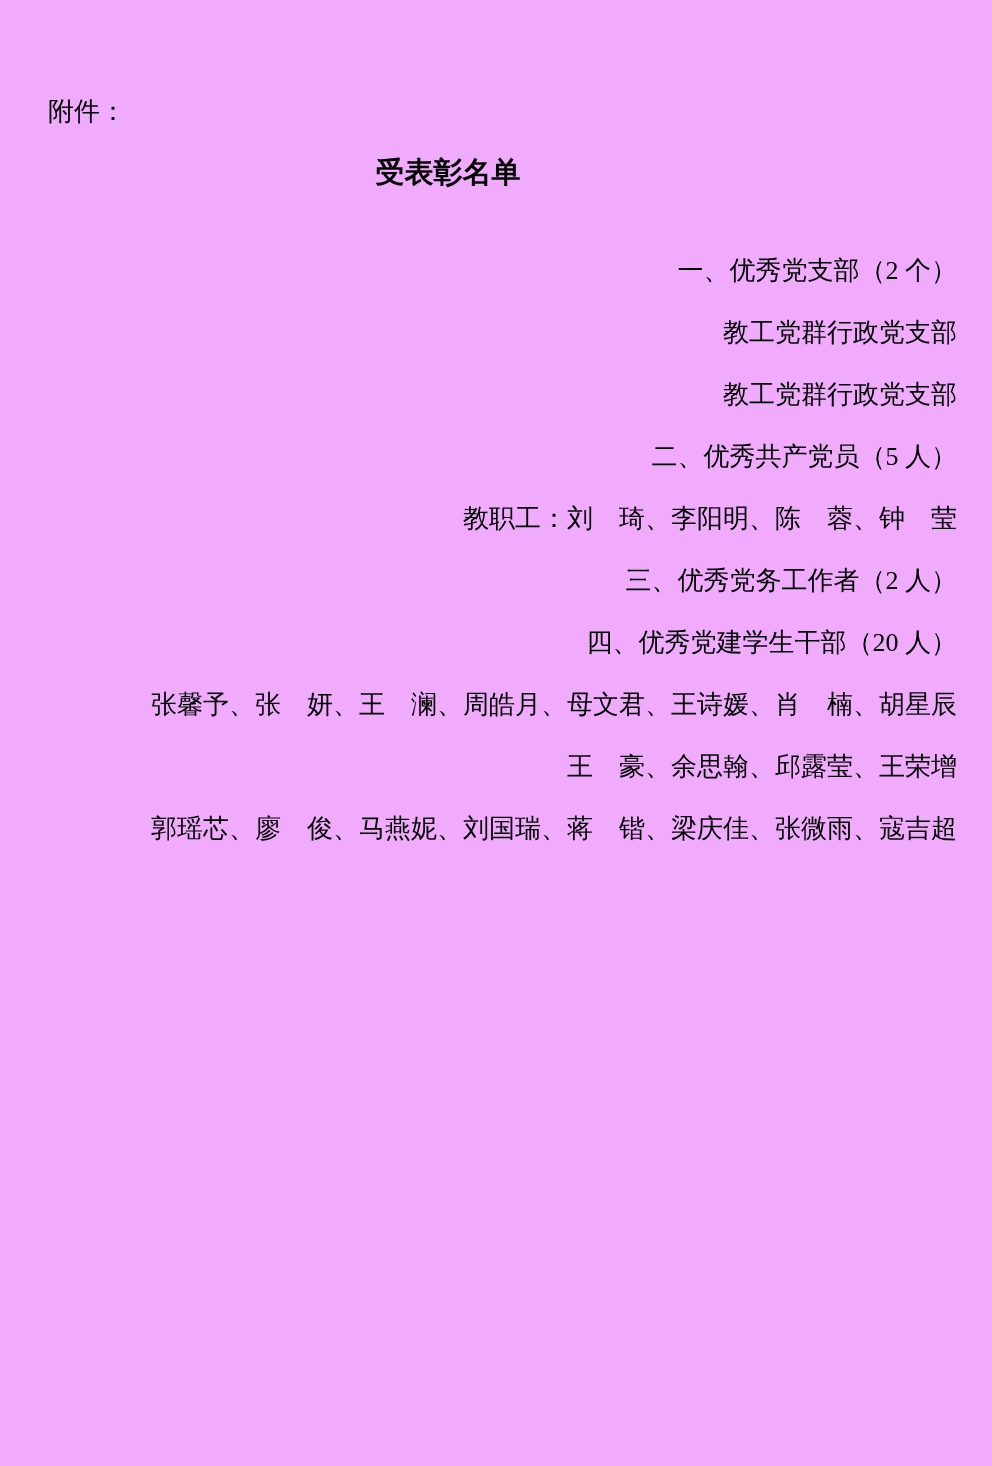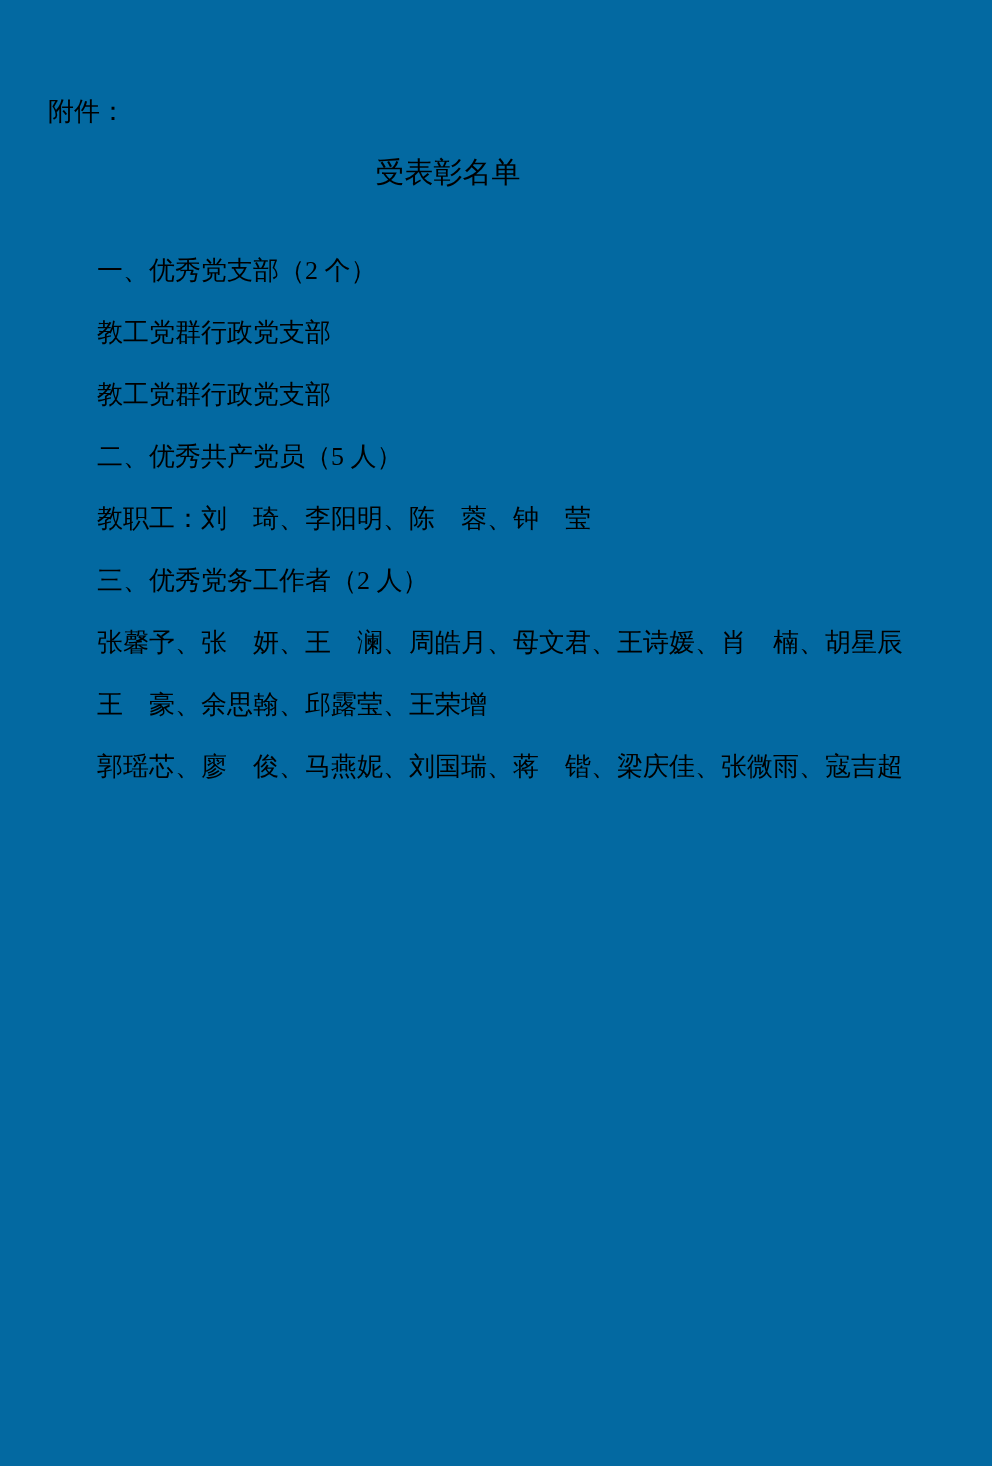--- a/index.html
+++ b/index.html
@@ -4,50 +4,51 @@
 <style>
   html, body {
     margin: 0;
     padding: 0;
     background: #ffffff;
   }
   .page {
     position: relative;
     width: 992px;
     height: 1466px;
-    background: #0369a1;
+    background: #f0abfc;
     color: #000000;
     font-family: "Liberation Serif", serif;
     overflow: hidden;
   }
   .attachment {
     position: absolute;
     left: 48px;
     top: 97px;
     font-size: 26px;
     line-height: 30px;
     white-space: pre;
   }
   .doc-title {
     position: absolute;
     left: 0;
     top: 155px;
     width: 896px;            
     text-align: center;
     font-size: 29px;
     line-height: 34px;
-    font-weight: normal;
+    font-weight: bold;
     margin: 0;
     white-space: pre;
   }
   .content {
     position: absolute;
     left: 97px;
     top: 240px;
     width: 860px;
+    text-align: right;
   }
   .line {
     height: 62px;
     line-height: 62px;
     font-size: 26px;
     white-space: pre;
     letter-spacing: 0;
   }
   .heading {
     font-weight: normal;     
@@ -66,18 +67,19 @@
 
     <div class="line heading">一、优秀党支部（2 个）</div>
     <div class="line">教工党群行政党支部</div>
     <div class="line">教工党群行政党支部</div>
 
     <div class="line heading">二、优秀共产党员（5 人）</div>
     <div class="line">教职工：刘　琦、李阳明、陈　蓉、钟　莹</div>
 
     <div class="line heading">三、优秀党务工作者（2 人）</div>
 
+    <div class="line heading">四、优秀党建学生干部（20 人）</div>
     <div class="line">张馨予、张　妍、王　澜、周皓月、母文君、王诗媛、肖　楠、胡星辰</div>
     <div class="line">王　豪、余思翰、邱露莹、王荣增</div>
     <div class="line">郭瑶芯、廖　俊、马燕妮、刘国瑞、蒋　锴、梁庆佳、张微雨、寇吉超</div>
 
   </div>
 </div>
 
 </body></html>

